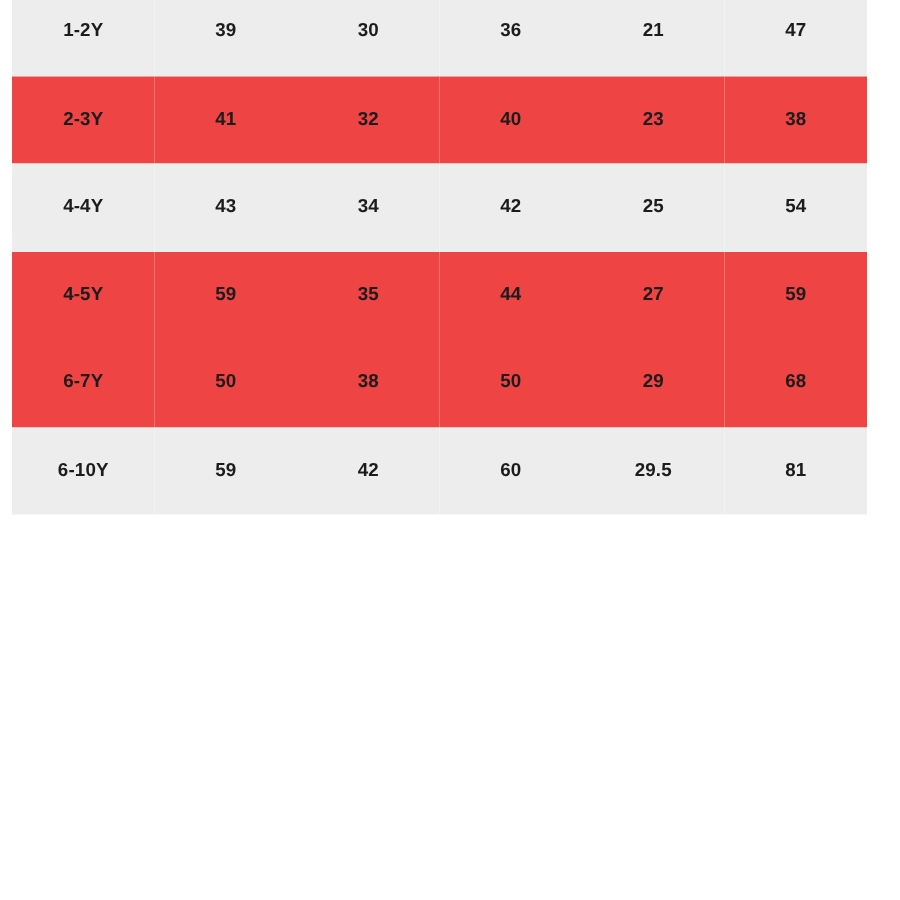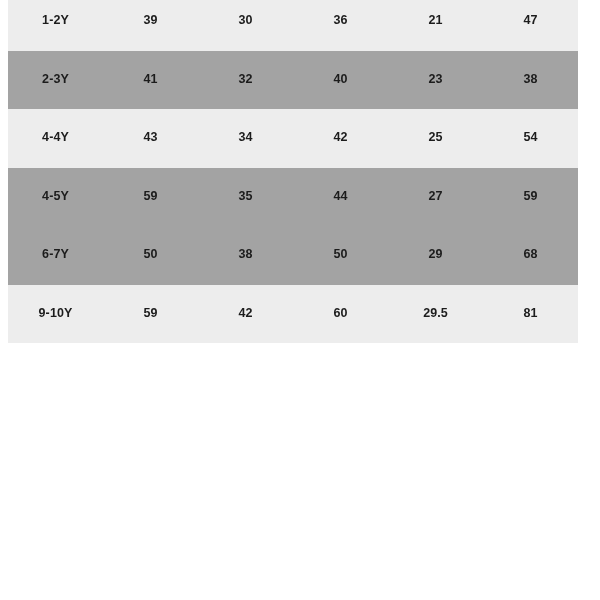--- a/index.html
+++ b/index.html
@@ -22,21 +22,21 @@
     width: 570px;
     border-collapse: collapse;
     table-layout: fixed;
   }
 
   #size-chart-table tr {
     height: 58.5px;
   }
 
   #size-chart-table tr.row-odd  { background: #ededed; }
-  #size-chart-table tr.row-even { background: #a3a3a3; }
+  #size-chart-table tr.row-even { background: #ef4444; }
 
   #size-chart-table td {
     padding: 0;
     margin: 0;
     text-align: center;
     vertical-align: middle;
     font-size: 12.5px;
     font-weight: 700;
     color: #1c1c1c;
     letter-spacing: 0.1px;
@@ -98,21 +98,21 @@
       </tr>
       <tr class="row-even">
         <td class="cell-size">6-7Y</td>
         <td class="cell-value">50</td>
         <td class="cell-value">38</td>
         <td class="cell-value">50</td>
         <td class="cell-value">29</td>
         <td class="cell-value">68</td>
       </tr>
       <tr class="row-odd">
-        <td class="cell-size">9-10Y</td>
+        <td class="cell-size">6-10Y</td>
         <td class="cell-value">59</td>
         <td class="cell-value">42</td>
         <td class="cell-value">60</td>
         <td class="cell-value">29.5</td>
         <td class="cell-value">81</td>
       </tr>
     </tbody>
 </table>
 
 </body></html>

